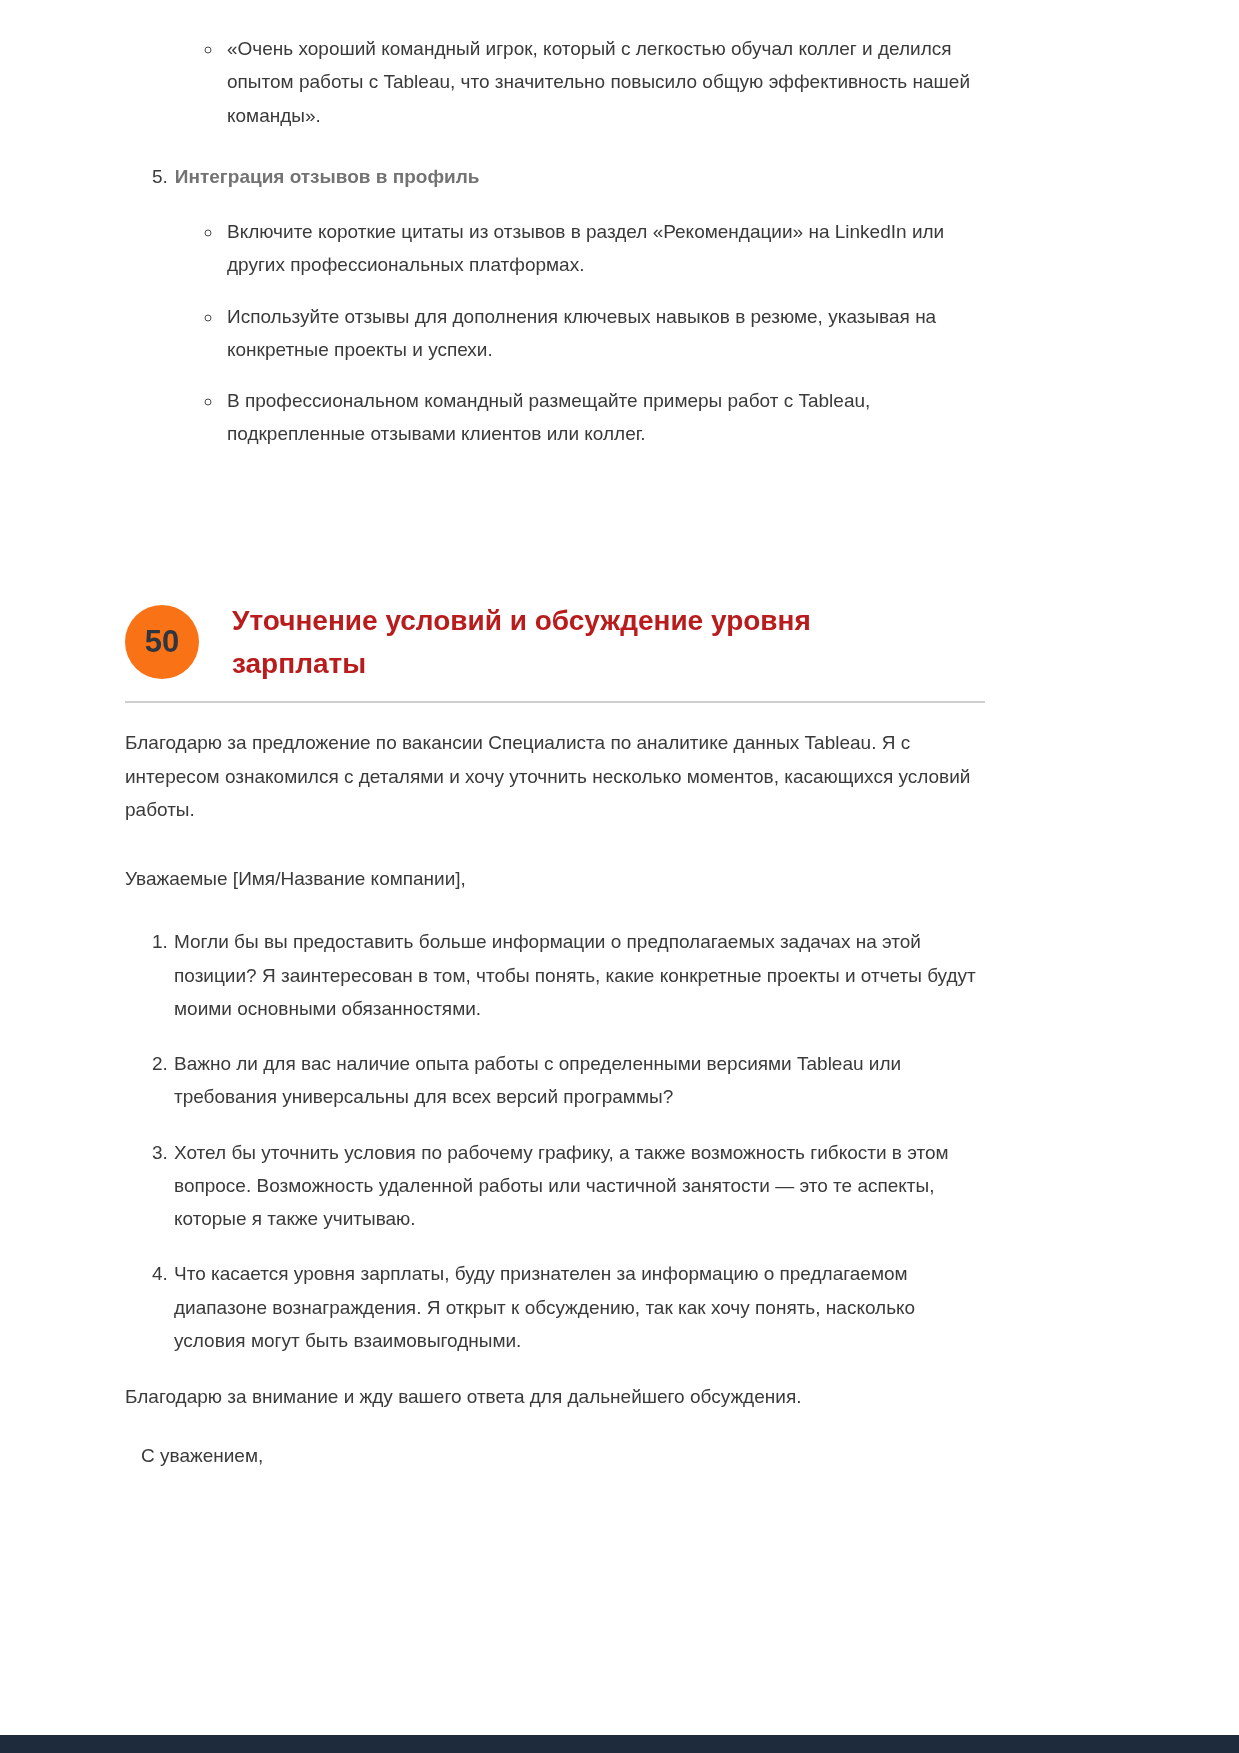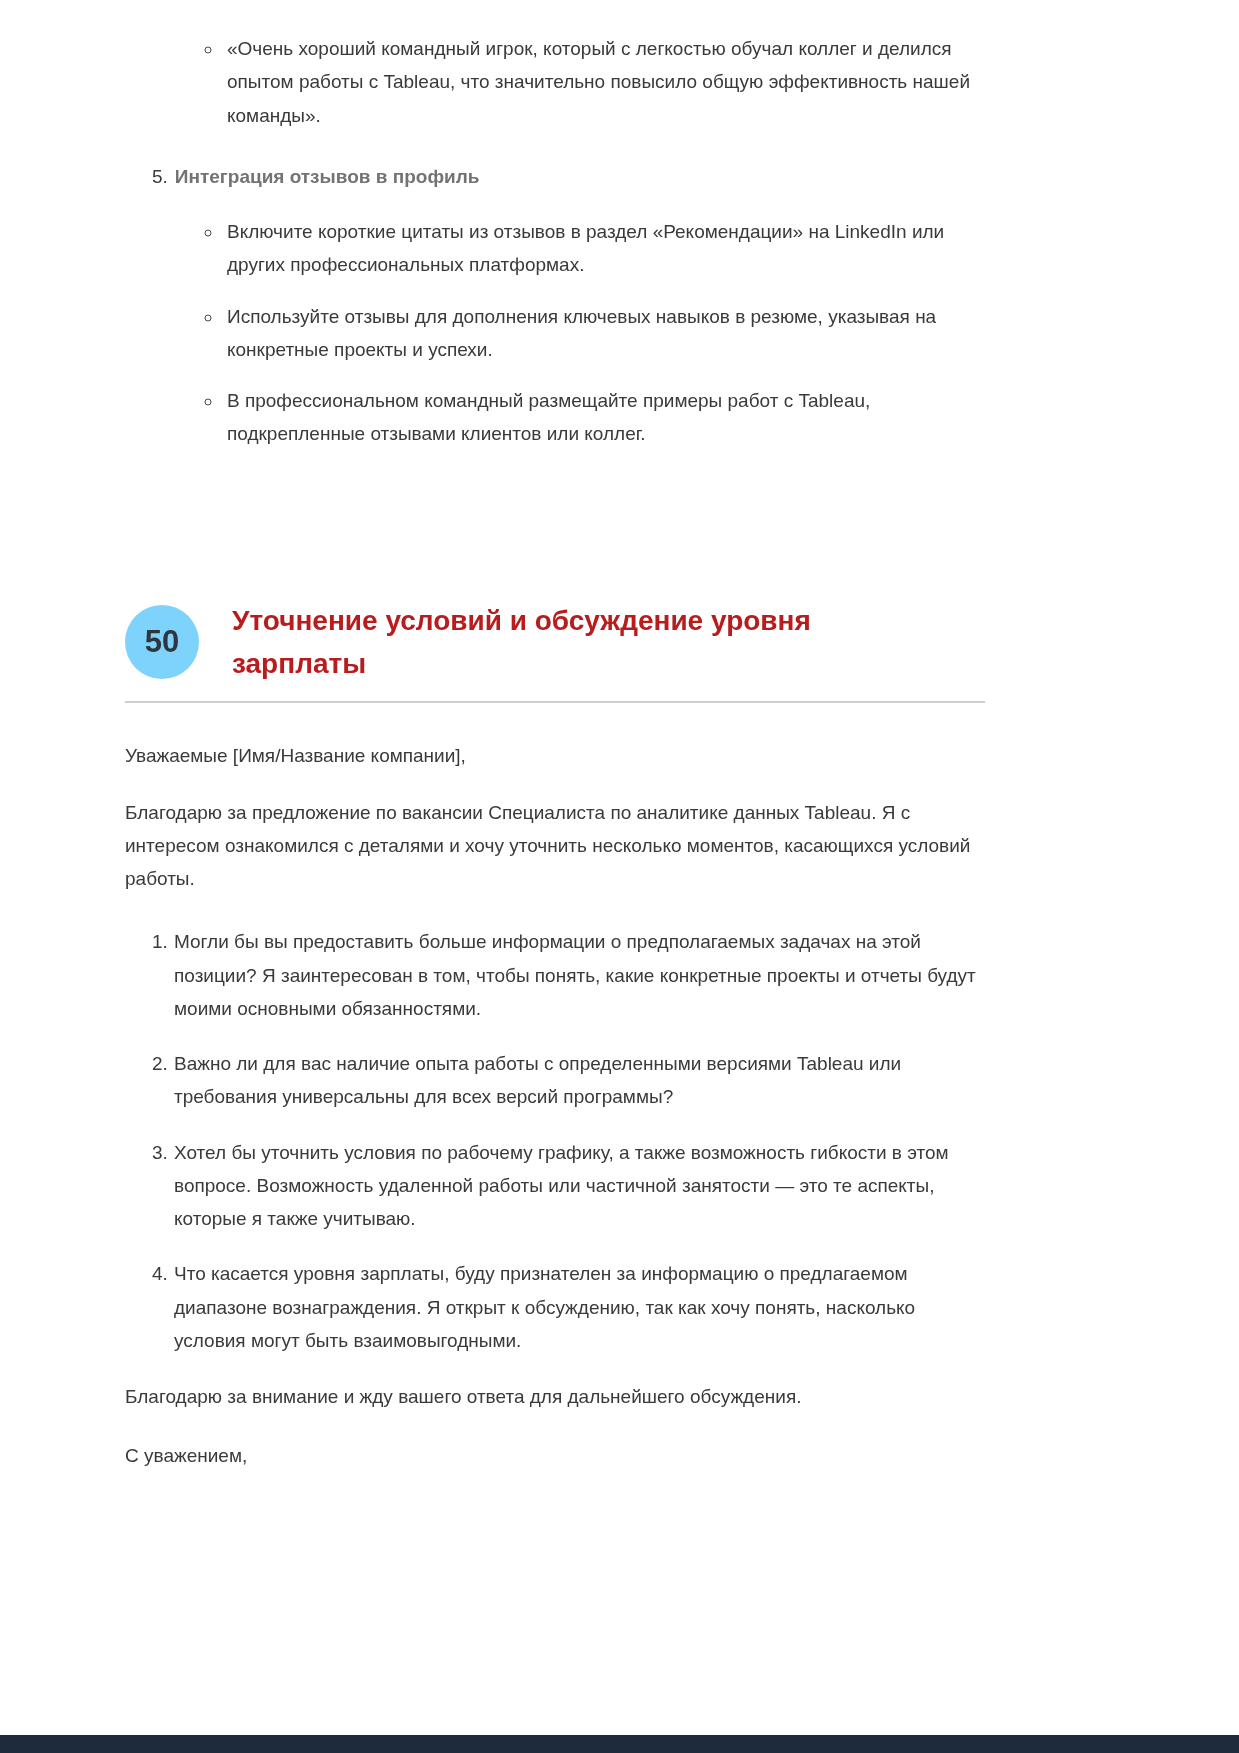--- a/index.html
+++ b/index.html
@@ -96,21 +96,21 @@
     position: relative;
     padding-left: 22px;
     margin-bottom: 22px;
   }
   ol.q-list .q-num {
     position: absolute;
     left: 0;
     top: 0;
   }
 
-  .signoff-block { margin-top: 26px; }
+  .signoff-block { margin-top: 26px; margin-left: 16px; }
 
   .footer-bar {
     position: absolute;
     left: 0;
     right: 0;
     bottom: 0;
     height: 18px;
     background: #1e2b3d;
   }
 </style>
@@ -128,28 +128,28 @@
     <span class="ttl">Интеграция отзывов в профиль</span>
   </div>
 
   <ul class="circle-list">
     <li>Включите короткие цитаты из отзывов в раздел «Рекомендации» на LinkedIn или других профессиональных платформах.</li>
     <li>Используйте отзывы для дополнения ключевых навыков в резюме, указывая на конкретные проекты и успехи.</li>
     <li>В профессиональном командный размещайте примеры работ с Tableau, подкрепленные отзывами клиентов или коллег.</li>
   </ul>
 
   <div class="section-header">
-    <div class="badge" style="background: #7dd3fc;">50</div>
+    <div class="badge" style="background: #f97316;">50</div>
     <h2 class="section-title">Уточнение условий и обсуждение уровня зарплаты</h2>
   </div>
   <hr class="section-rule">
 
+  <p class="para">Благодарю за предложение по вакансии Специалиста по аналитике данных Tableau. Я с интересом ознакомился с деталями и хочу уточнить несколько моментов, касающихся условий работы.</p>
+
   <p class="para salutation">Уважаемые [Имя/Название компании],</p>
-
-  <p class="para">Благодарю за предложение по вакансии Специалиста по аналитике данных Tableau. Я с интересом ознакомился с деталями и хочу уточнить несколько моментов, касающихся условий работы.</p>
 
   <ol class="q-list">
     <li>
       <span class="q-num">1.</span>
       <span>Могли бы вы предоставить больше информации о предполагаемых задачах на этой позиции? Я заинтересован в том, чтобы понять, какие конкретные проекты и отчеты будут моими основными обязанностями.</span>
     </li>
     <li>
       <span class="q-num">2.</span>
       <span>Важно ли для вас наличие опыта работы с определенными версиями Tableau или требования универсальны для всех версий программы?</span>
     </li>

